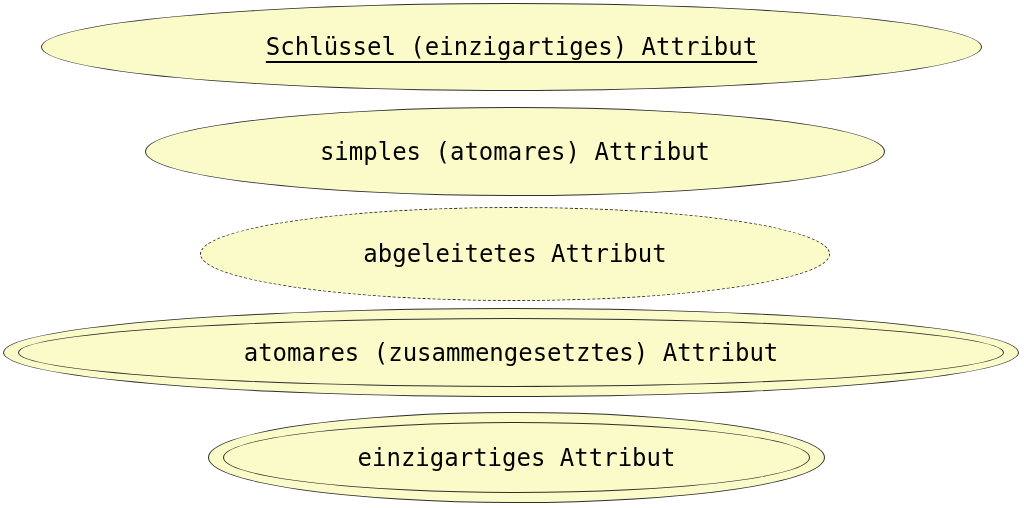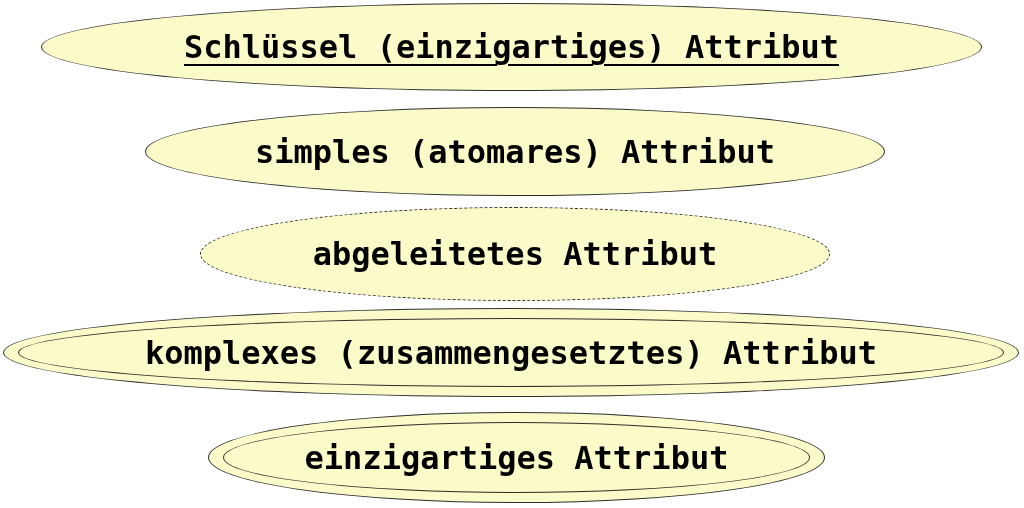--- a/index.html
+++ b/index.html
@@ -23,25 +23,24 @@
     border: 1px solid var(--stroke);
     background: var(--fill);
     border-radius: 50%;
     display: flex;
     align-items: center;
     justify-content: center;
   }
   .node .label {
     position: relative;
     z-index: 2;
-    font-size: 32px;
+    font-size: 24px;
     color: var(--text);
     white-space: nowrap;
     line-height: 1;
-    font-weight: bold;
   }
   .label.underlined {
     text-decoration: underline;
     text-decoration-thickness: 2px;
     text-underline-offset: 6px;
   }
   .inner-ring {
     position: absolute;
     left: 14px;
     right: 14px;
@@ -70,21 +69,21 @@
   <div class="node node-simple">
     <span class="label">simples (atomares) Attribut</span>
   </div>
 
   <div class="node node-derived">
     <span class="label">abgeleitetes Attribut</span>
   </div>
 
   <div class="node node-composite">
     <div class="inner-ring"></div>
-    <span class="label">komplexes (zusammengesetztes) Attribut</span>
+    <span class="label">atomares (zusammengesetztes) Attribut</span>
   </div>
 
   <div class="node node-multivalued">
     <div class="inner-ring"></div>
     <span class="label">einzigartiges Attribut</span>
   </div>
 
 </div>
 
 </body></html>

